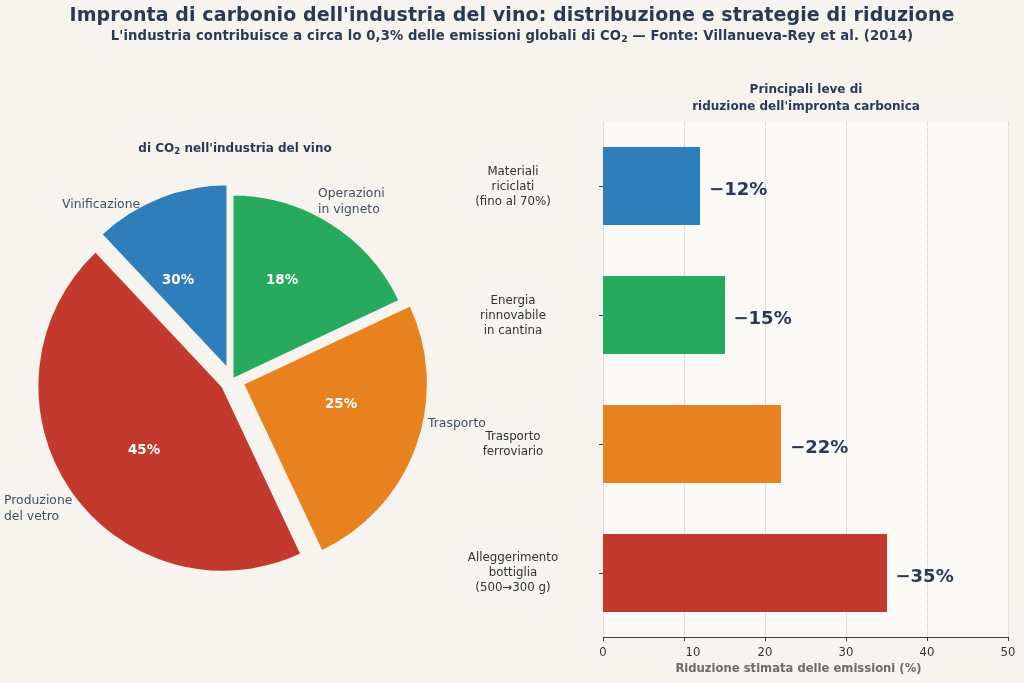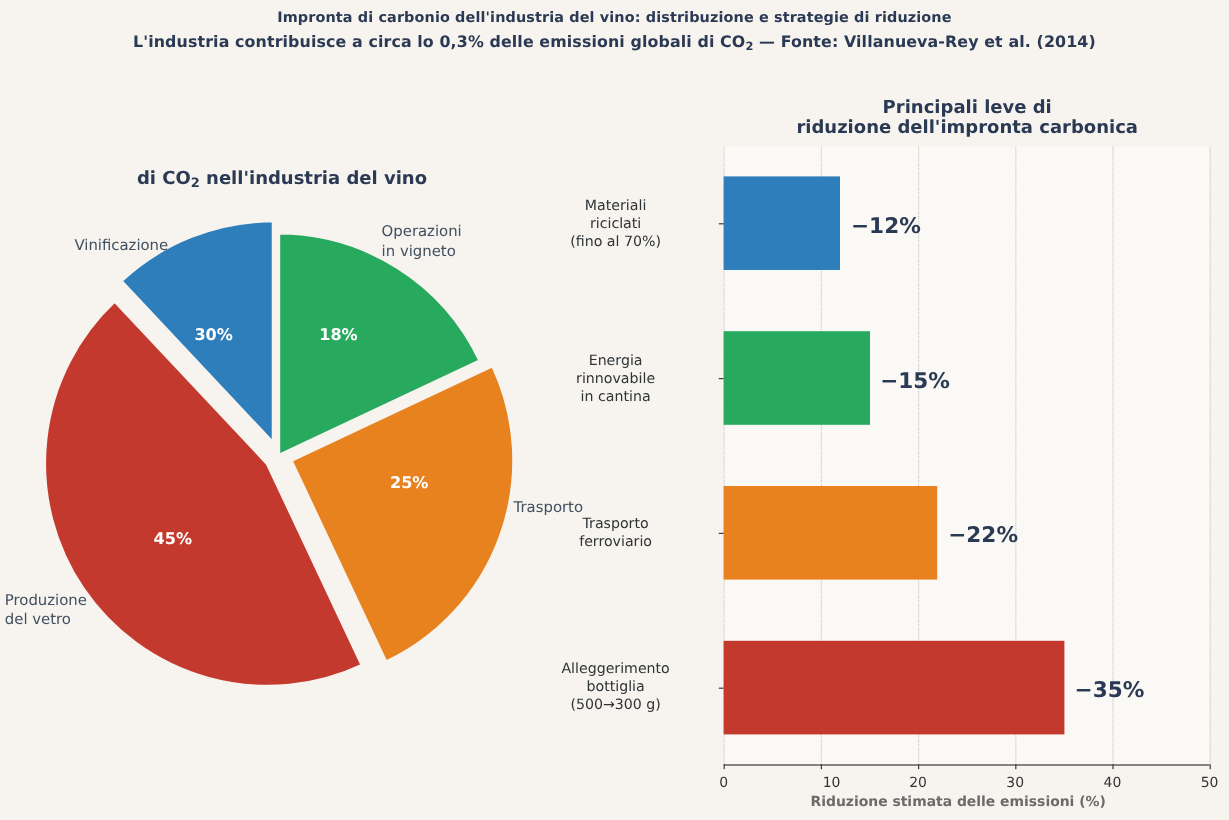--- a/index.html
+++ b/index.html
@@ -20,39 +20,39 @@
   #fig-title {
     position: absolute;
     left: 0;
     top: 4px;
     width: 1024px;
     text-align: center;
     line-height: 21px;
   }
   #fig-title .t-main {
     display: block;
-    font-size: 12px;
+    font-size: 19px;
     font-weight: bold;
     color: #2b3a54;
     letter-spacing: 0.1px;
   }
   #fig-title .t-sub {
     display: block;
     font-size: 13.2px;
     font-weight: bold;
     color: #2b3a54;
     letter-spacing: 0.1px;
   }
   .sub { font-size: 0.72em; vertical-align: -0.25em; }
 
   
   .panel-title {
     position: absolute;
     text-align: center;
-    font-size: 15px;
+    font-size: 12px;
     font-weight: bold;
     color: #2b3a54;
     line-height: 17px;
   }
   #pie-title { left: 30px; top: 123px; width: 410px; }
   #bar-title { left: 600px; top: 81px; width: 412px; }
 
   
   #pie-panel {
     position: absolute;

